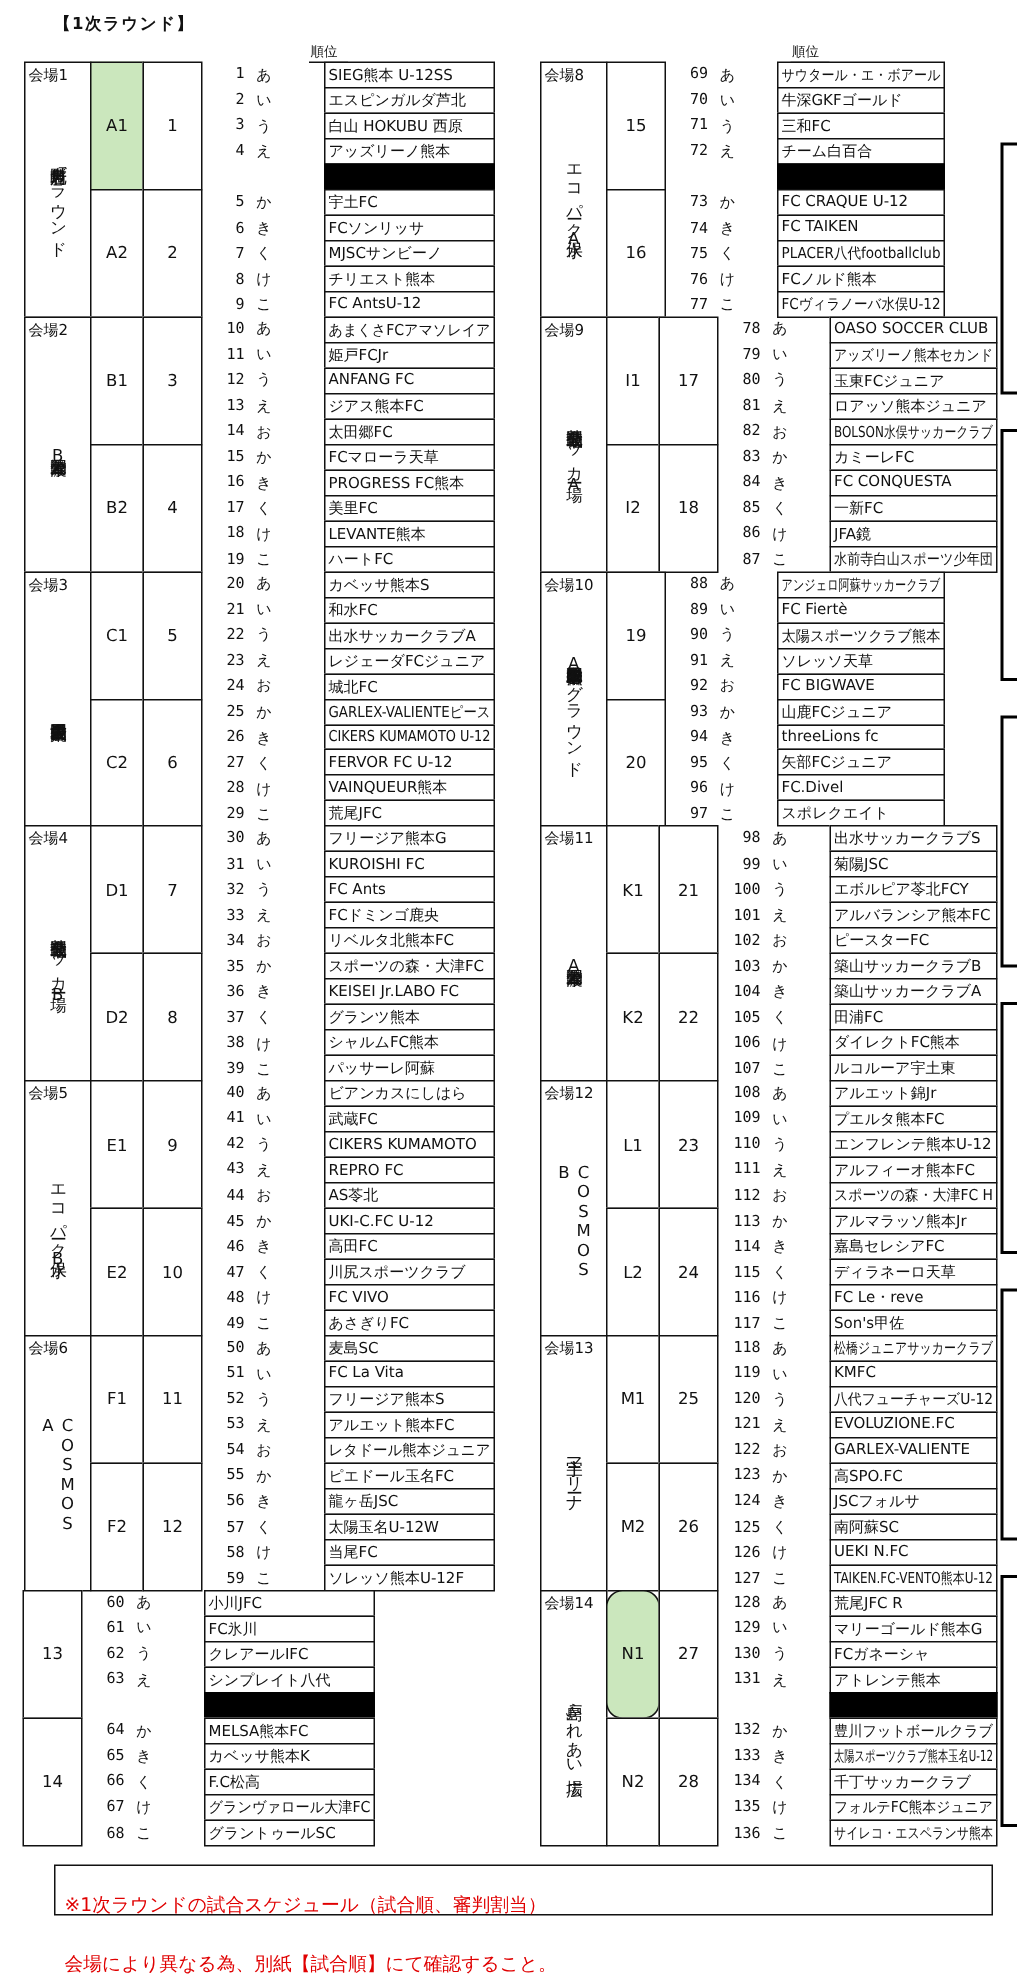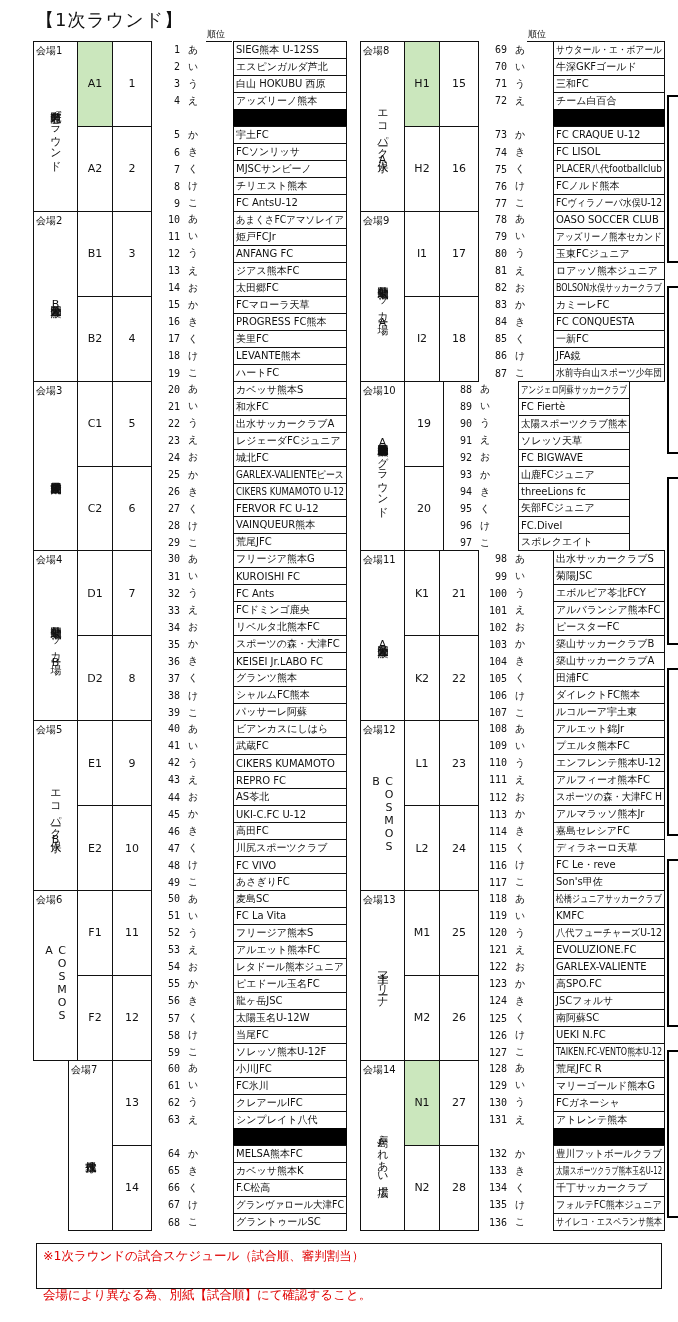--- a/index.html
+++ b/index.html
@@ -1,27 +1,27 @@
 <!DOCTYPE html>
 <html><head>
 <meta charset="utf-8">
 <style>
   html,body{margin:0;padding:0;}
   body{
     width:678px;height:1322px;position:relative;overflow:hidden;
     background:#fff;color:#111;
     font-family:"DejaVu Sans",sans-serif;
   }
-  .title{position:absolute;left:36px;top:8px;font-size:18px;font-weight:normal;letter-spacing:1px;}
+  .title{position:absolute;left:36px;top:8px;font-size:11px;font-weight:bold;letter-spacing:1px;}
   .rank-label{position:absolute;top:28px;font-size:9px;border-bottom:1px solid #111;padding:0 1px;min-width:24px;}
   .rank-label.left{left:206px;}
   .rank-label.right{left:527px;}
 
   .block{position:absolute;top:41px;display:flex;flex-direction:column;}
-  .block-left{left:33px;align-items:flex-end;}
+  .block-left{left:16px;}
   .block-right{left:360px;}
   .venue-section{display:flex;height:170.8px;box-sizing:border-box;}
   .venue-section + .venue-section{margin-top:-1px;}
 
   .vcell{width:45px;box-sizing:border-box;border:1px solid #111;display:flex;flex-direction:column;background:#fff;}
   .vlabel{font-size:10px;line-height:14px;padding:2px 0 0 2px;white-space:nowrap;}
   .vname{flex:1;position:relative;}
   .vtext{
     position:absolute;left:50%;top:50%;transform:translate(-50%,-50%);
     writing-mode:vertical-rl;text-orientation:upright;
@@ -44,22 +44,22 @@
   .block-right .teamcol{margin-left:24px;width:112px;}
   .trow{flex:1;box-sizing:border-box;border:1px solid #111;background:#fff;
         display:flex;align-items:center;padding:0 2px;overflow:hidden;}
   .trow + .trow{margin-top:-1px;}
   .trow.filler{background:#000;border-color:#000;}
   .tname{display:inline-block;font-size:10px;white-space:nowrap;transform-origin:0 50%;}
 
   .edgecol{position:absolute;left:667px;top:0;width:14px;height:1322px;}
   .edgebox{position:absolute;left:0;width:14px;box-sizing:border-box;border:2px solid #000;background:#fff;}
 
-  .note{position:absolute;left:36px;top:1243px;width:626px;height:46px;box-sizing:border-box;
-        border:1px solid #111;padding:2px 6px;}
+  .note{position:absolute;left:36px;top:1243px;width:626px;height:33px;box-sizing:border-box;
+        border:1px solid #111;padding:16px 6px;}
   .note div{font-size:12.5px;line-height:19px;white-space:nowrap;}
 </style>
 </head>
 <body>
 
 <div class="title">【1次ラウンド】</div>
 <div class="rank-label left">順位</div>
 <div class="rank-label right">順位</div>
 
 <div class="block block-left">
@@ -487,26 +487,20 @@
         </div>
         <div class="trow">
           <span class="tname">当尾FC</span>
         </div>
         <div class="trow">
           <span class="tname">ソレッソ熊本U-12F</span>
         </div>
       </div>
     </div>
     <div class="venue-section">
-      <div class="vcell">
-        <div class="vlabel">会場7</div>
-        <div class="vname">
-          <span class="vtext">八代市球技場</span>
-        </div>
-      </div>
       <div class="rcol">
         <div class="gcell">13</div>
         <div class="gcell">14</div>
       </div>
       <div class="numcol">
         <div class="nrow">60</div>
         <div class="nrow">61</div>
         <div class="nrow">62</div>
         <div class="nrow">63</div>
         <div class="nrow"></div>
@@ -561,24 +555,20 @@
     </div>
   </div>
 <div class="block block-right">
     <div class="venue-section">
       <div class="vcell">
         <div class="vlabel">会場8</div>
         <div class="vname">
           <span class="vtext">エコパーク水俣A</span>
         </div>
       </div>
-      <div class="gcol">
-        <div class="gcell" style="background: rgb(203, 231, 189);">H1</div>
-        <div class="gcell">H2</div>
-      </div>
       <div class="rcol">
         <div class="gcell">15</div>
         <div class="gcell">16</div>
       </div>
       <div class="numcol">
         <div class="nrow">69</div>
         <div class="nrow">70</div>
         <div class="nrow">71</div>
         <div class="nrow">72</div>
         <div class="nrow"></div>
@@ -611,21 +601,21 @@
           <span class="tname">三和FC</span>
         </div>
         <div class="trow">
           <span class="tname">チーム白百合</span>
         </div>
         <div class="trow filler" style="background: rgb(0, 0, 0);"></div>
         <div class="trow">
           <span class="tname">FC CRAQUE U-12</span>
         </div>
         <div class="trow">
-          <span class="tname">FC LISOL</span>
+          <span class="tname">FC TAIKEN</span>
         </div>
         <div class="trow">
           <span class="tname" style="transform: scaleX(0.902728);">PLACER八代footballclub</span>
         </div>
         <div class="trow">
           <span class="tname">FCノルド熊本</span>
         </div>
         <div class="trow">
           <span class="tname" style="transform: scaleX(0.901648);">FCヴィラノーバ水俣U-12</span>
         </div>
@@ -988,21 +978,21 @@
       </div>
     </div>
     <div class="venue-section">
       <div class="vcell">
         <div class="vlabel">会場14</div>
         <div class="vname">
           <span class="vtext">戸島ふれあい広場</span>
         </div>
       </div>
       <div class="gcol">
-        <div class="gcell" style="background: rgb(203, 231, 189);">N1</div>
+        <div class="gcell" style="background: rgb(203, 231, 189); border-radius: 11px;">N1</div>
         <div class="gcell">N2</div>
       </div>
       <div class="rcol">
         <div class="gcell">27</div>
         <div class="gcell">28</div>
       </div>
       <div class="numcol">
         <div class="nrow">128</div>
         <div class="nrow">129</div>
         <div class="nrow">130</div>

